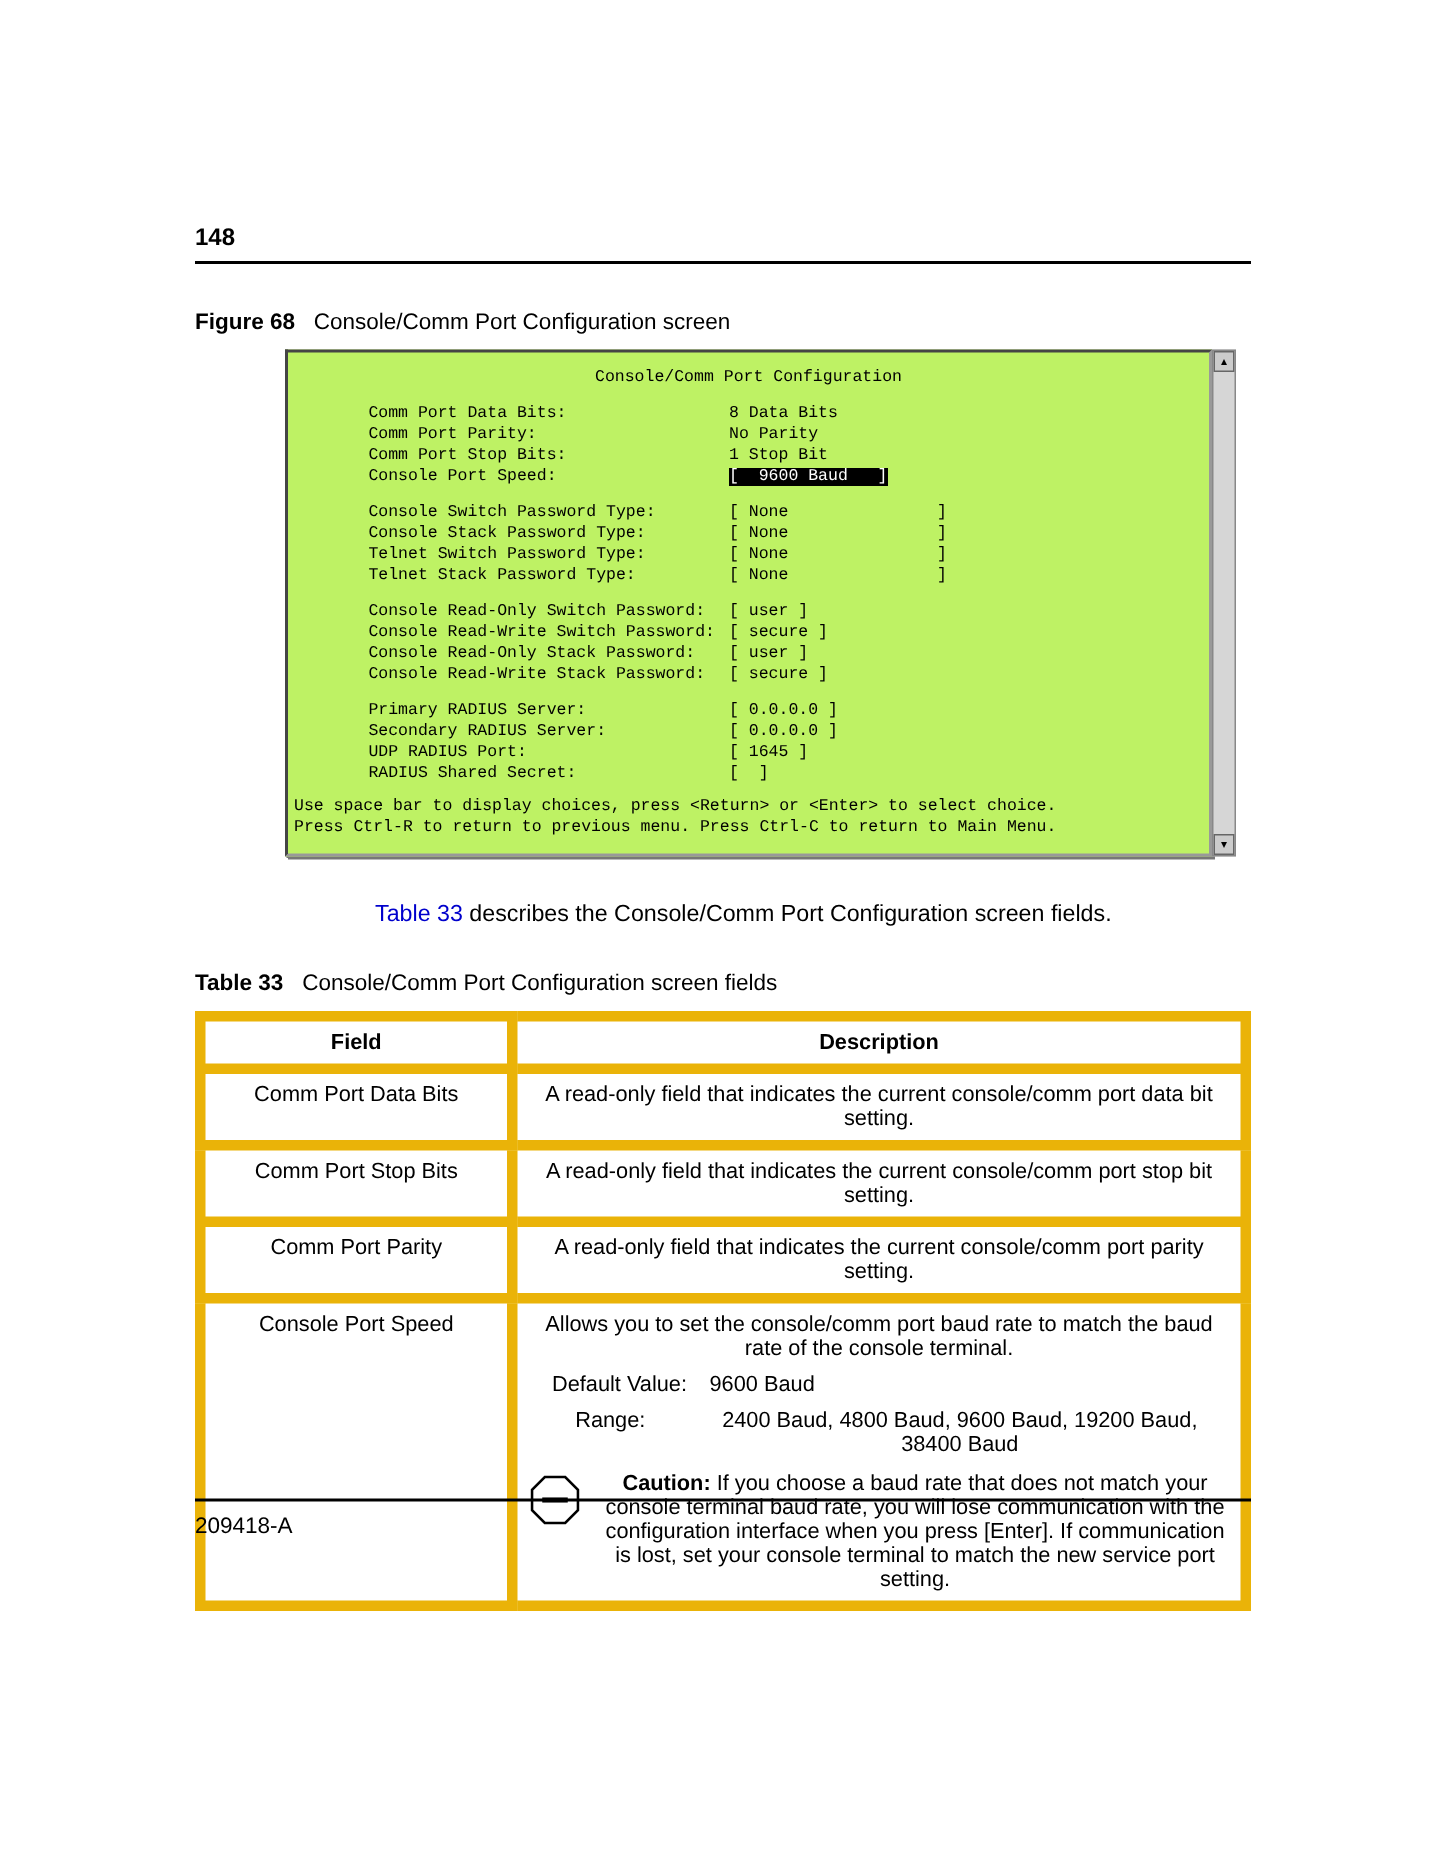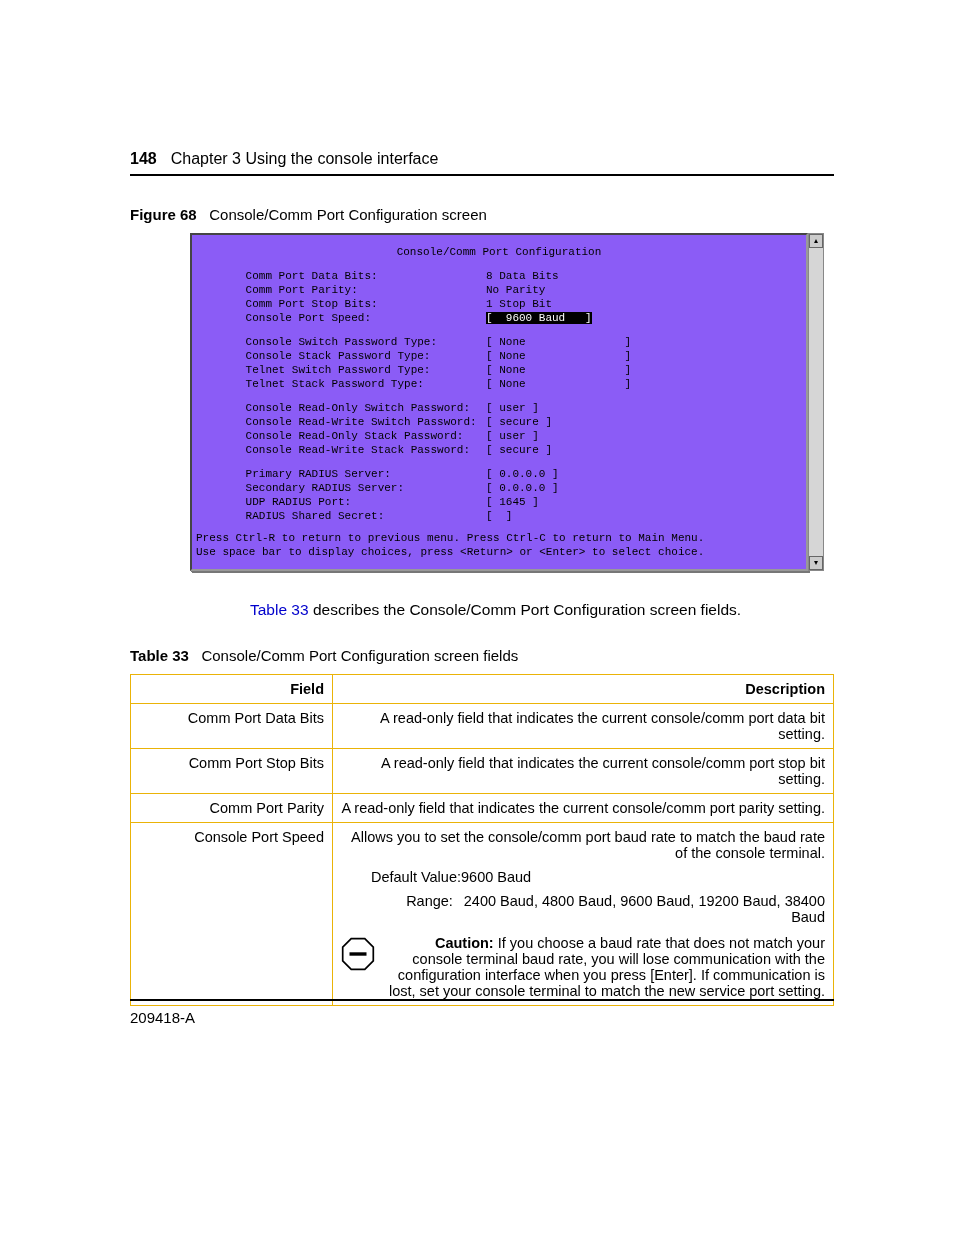--- a/index.html
+++ b/index.html
@@ -7,54 +7,53 @@
 .header-line{display:flex;align-items:baseline;font-size:16px;margin-bottom:6px}
 .page-num{font-weight:700;margin-right:14px}
 .chap{font-weight:400}
 .hr-top{border:0;border-top:2px solid #000;margin-top:6px;margin-bottom:30px}
 .fig-caption{font-size:15px;margin-bottom:10px}
 .fig-caption b{font-weight:700}
 .screenshot-wrap{position:relative;margin-left:60px;margin-right:10px;margin-bottom:30px}
 .scrollbar{position:absolute;right:0;top:0;bottom:0;width:14px;background:#d6d6d6;border:1px solid #888}
 .scroll-btn{position:absolute;left:0;width:12px;height:12px;background:#ccc;border:1px solid #666;font-size:8px;line-height:12px;text-align:center}
 .scroll-up{top:0}.scroll-down{bottom:0}
-.term{border:2px inset #999;background:#8b5cf6;font-family:"Courier New",monospace;font-size:11px;line-height:14px;padding:10px 0;margin-right:16px;box-shadow:1px 1px 0 #777,2px 2px 0 #777}
+.term{border:2px inset #999;background:#bef264;font-family:"Courier New",monospace;font-size:11px;line-height:14px;padding:10px 0;margin-right:16px;box-shadow:1px 1px 0 #777,2px 2px 0 #777}
 .term-title{text-align:center;margin-bottom:10px}
 .term-body{padding:0 14px}
 .term-row{display:flex}
 .term-label{width:280px;white-space:pre}
 .term-val{white-space:pre}
 .sel{background:#000;color:#fff;padding:0 0}
 .term-help{padding:0 4px;margin-top:8px}
 .body-text{text-align:left;margin:20px 0 28px 120px;font-size:15.5px}
 .link{color:#0000cc}
 .tbl-caption{font-size:15px;margin-bottom:10px}
 .tbl-caption b{font-weight:700}
 table.fields{border-collapse:collapse;width:100%;font-size:14.5px}
-table.fields th,table.fields td{border:1px solid #eab308;padding:6px 8px;vertical-align:top;text-align:right}
+table.fields th,table.fields td{border:7px solid #eab308;padding:6px 8px;vertical-align:top;text-align:center}
 table.fields th{font-weight:700}
 .field-name{font-weight:400;width:185px}
 .subrow{display:flex;margin-top:8px}
 .sublabel{width:120px}
 .caution-row{display:flex;align-items:flex-start;margin-top:10px}
 .caution-icon{width:34px;height:34px;flex:0 0 34px;margin-right:14px;margin-top:2px}
 .octagon{fill:none;stroke:#000;stroke-width:2}
 .bar{fill:#000}
 .footer{position:absolute;bottom:80px;left:130px;right:120px}
 .hr-bot{border:0;border-top:2px solid #000;margin-bottom:8px}
 .doc-id{font-size:15px}
 </style>
 </head>
 <body>
 
 <div class="page">
 
   <div class="header-line">
     <span class="page-num">148</span>
-    <span class="chap">Chapter 3  Using the console interface</span>
   </div>
   <hr class="hr-top">
 
   <div class="fig-caption">
     <b>Figure 68</b>&nbsp;&nbsp;&nbsp;<span>Console/Comm Port Configuration screen</span>
   </div>
 
   <div class="screenshot-wrap">
     <div class="term">
       <div class="term-title">Console/Comm Port Configuration</div>
@@ -129,22 +128,22 @@
               <div class="term-label">      UDP RADIUS Port:</div>
               <div class="term-val">[ 1645 ]</div>
             </div>
             <div class="term-row">
               <div class="term-label">      RADIUS Shared Secret:</div>
               <div class="term-val">[  ]</div>
             </div>
           </div>
       </div>
       <div class="term-help">
+        <div>Use space bar to display choices, press &lt;Return&gt; or &lt;Enter&gt; to select choice.</div>
         <div>Press Ctrl-R to return to previous menu.  Press Ctrl-C to return to Main Menu.</div>
-        <div>Use space bar to display choices, press &lt;Return&gt; or &lt;Enter&gt; to select choice.</div>
       </div>
     </div>
     <div class="scrollbar">
       <div class="scroll-btn scroll-up">▴</div>
       <div class="scroll-btn scroll-down">▾</div>
     </div>
   </div>
 
   <div class="body-text">
     <span class="link">Table 33</span><span> describes the Console/Comm Port Configuration screen fields.</span>

